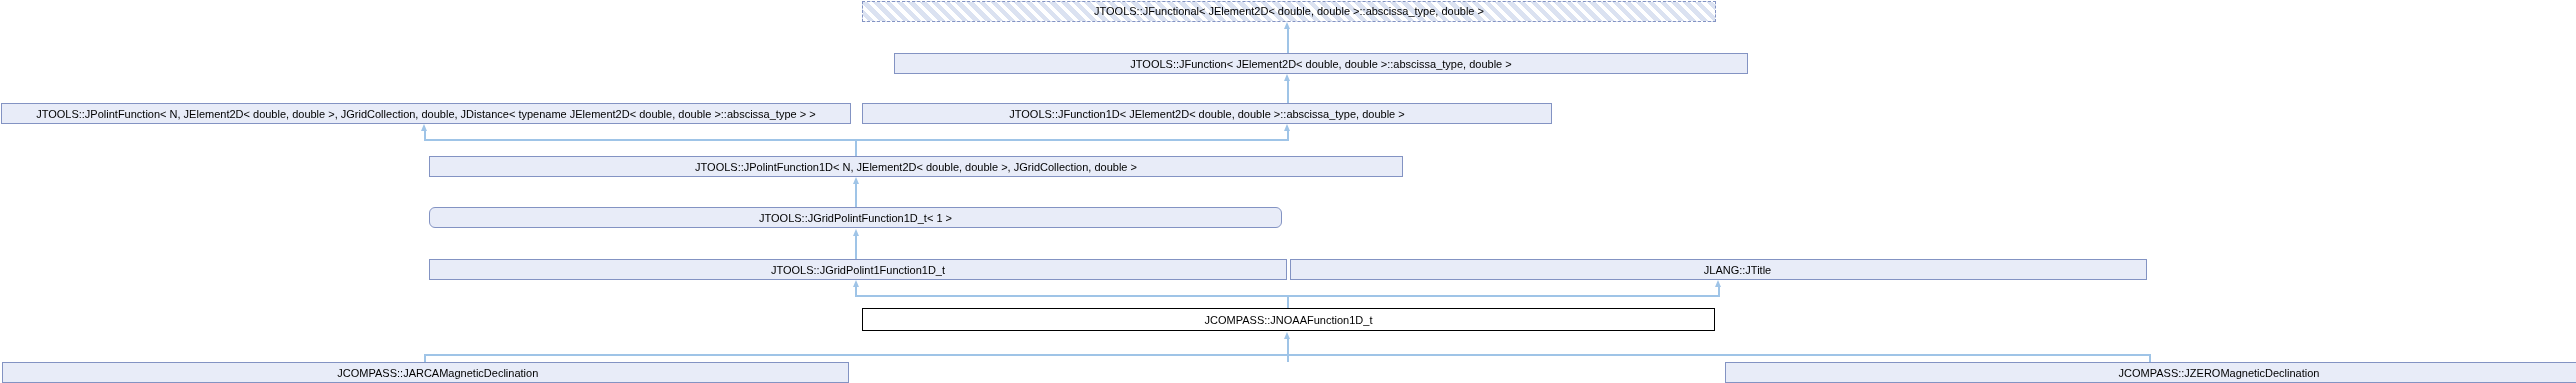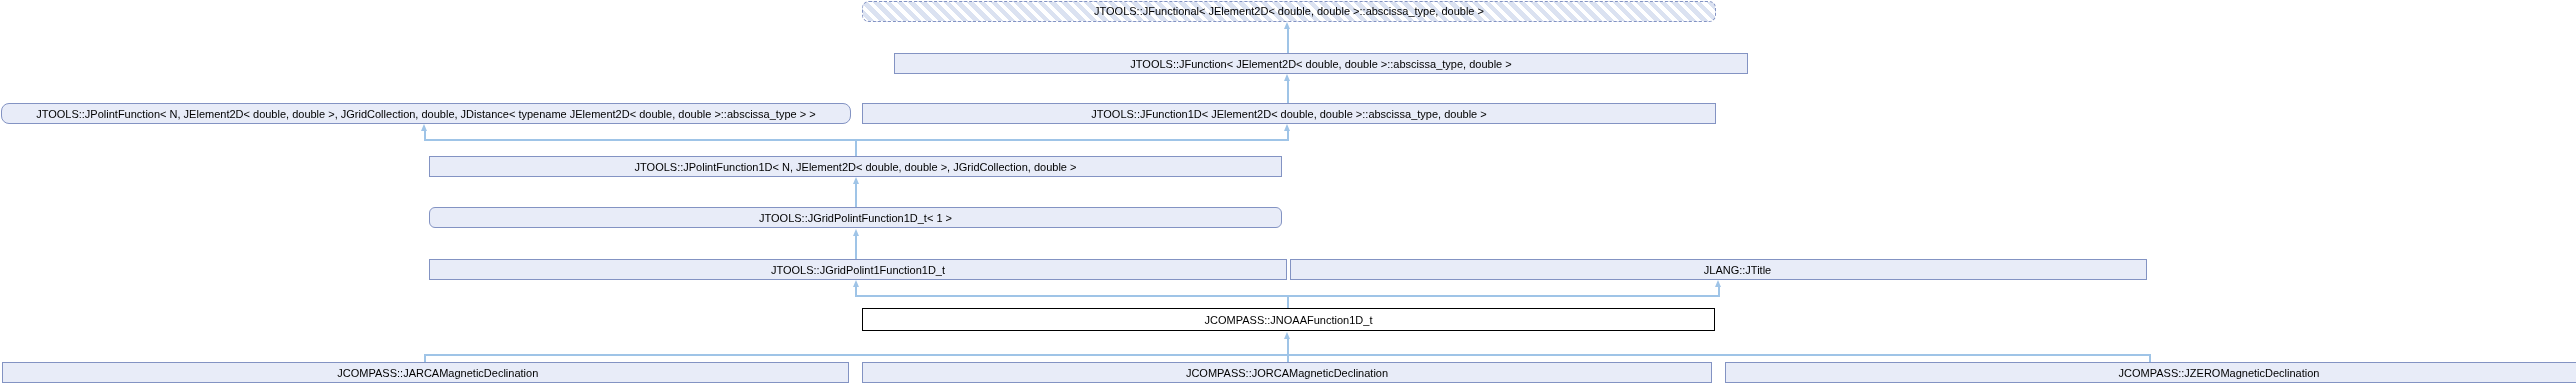--- a/index.html
+++ b/index.html
@@ -51,37 +51,37 @@
     border-left:3.7px solid transparent;
     border-right:3.7px solid transparent;
     border-bottom:7.4px solid var(--edge);
   }
 </style>
 </head>
 <body>
 
 <div class="canvas">
 
-  <div class="node tpl" style="left:862px;top:0.9px;width:854px;border-radius:7px;">
+  <div class="node tpl" style="left:862px;top:0.9px;width:854px;">
     <span>JTOOLS::JFunctional&lt; JElement2D&lt; double, double &gt;::abscissa_type, double &gt;</span>
   </div>
 
   <div class="node" style="left:894px;top:53px;width:854px;">
     <span>JTOOLS::JFunction&lt; JElement2D&lt; double, double &gt;::abscissa_type, double &gt;</span>
   </div>
 
-  <div class="node" style="left:0.9px;top:103px;width:850px;border-radius:8px;">
+  <div class="node" style="left:0.9px;top:103px;width:850px;">
     <span>JTOOLS::JPolintFunction&lt; N, JElement2D&lt; double, double &gt;, JGridCollection, double, JDistance&lt; typename JElement2D&lt; double, double &gt;::abscissa_type &gt; &gt;</span>
   </div>
 
-  <div class="node" style="left:862px;top:103px;width:854px;">
+  <div class="node" style="left:862px;top:103px;width:690px;">
     <span>JTOOLS::JFunction1D&lt; JElement2D&lt; double, double &gt;::abscissa_type, double &gt;</span>
   </div>
 
-  <div class="node" style="left:429px;top:156px;width:853px;text-align:right;">
+  <div class="node" style="left:429px;top:156px;width:974px;text-align:right;">
     <span>JTOOLS::JPolintFunction1D&lt; N, JElement2D&lt; double, double &gt;, JGridCollection, double &gt;</span>
   </div>
 
   <div class="node" style="left:429px;top:207px;width:853px;border-radius:6px;">
     <span>JTOOLS::JGridPolintFunction1D_t&lt; 1 &gt;</span>
   </div>
 
   <div class="node" style="left:429px;top:259px;width:858px;">
     <span>JTOOLS::JGridPolint1Function1D_t</span>
   </div>
@@ -91,23 +91,20 @@
   </div>
 
   <div class="node focus" style="left:862px;top:308px;width:853px;">
     <span>JCOMPASS::JNOAAFunction1D_t</span>
   </div>
 
   <div class="node" style="left:1.8px;top:362px;width:847px;padding-left:25px;">
     <span>JCOMPASS::JARCAMagneticDeclination</span>
   </div>
 
-  <div class="node" style="left:862px;top:362px;width:850px;">
-    <span>JCOMPASS::JORCAMagneticDeclination</span>
-  </div>
 
   <div class="node" style="left:1725px;top:362px;width:988px;">
     <span>JCOMPASS::JZEROMagneticDeclination</span>
   </div>
 
   <div class="au" style="left:1284px;top:22px;"></div>
   <div class="ev" style="left:1287px;top:28.6px;height:24px;"></div>
 
   <div class="au" style="left:1284px;top:74px;"></div>
   <div class="ev" style="left:1287px;top:80px;height:23px;"></div>

